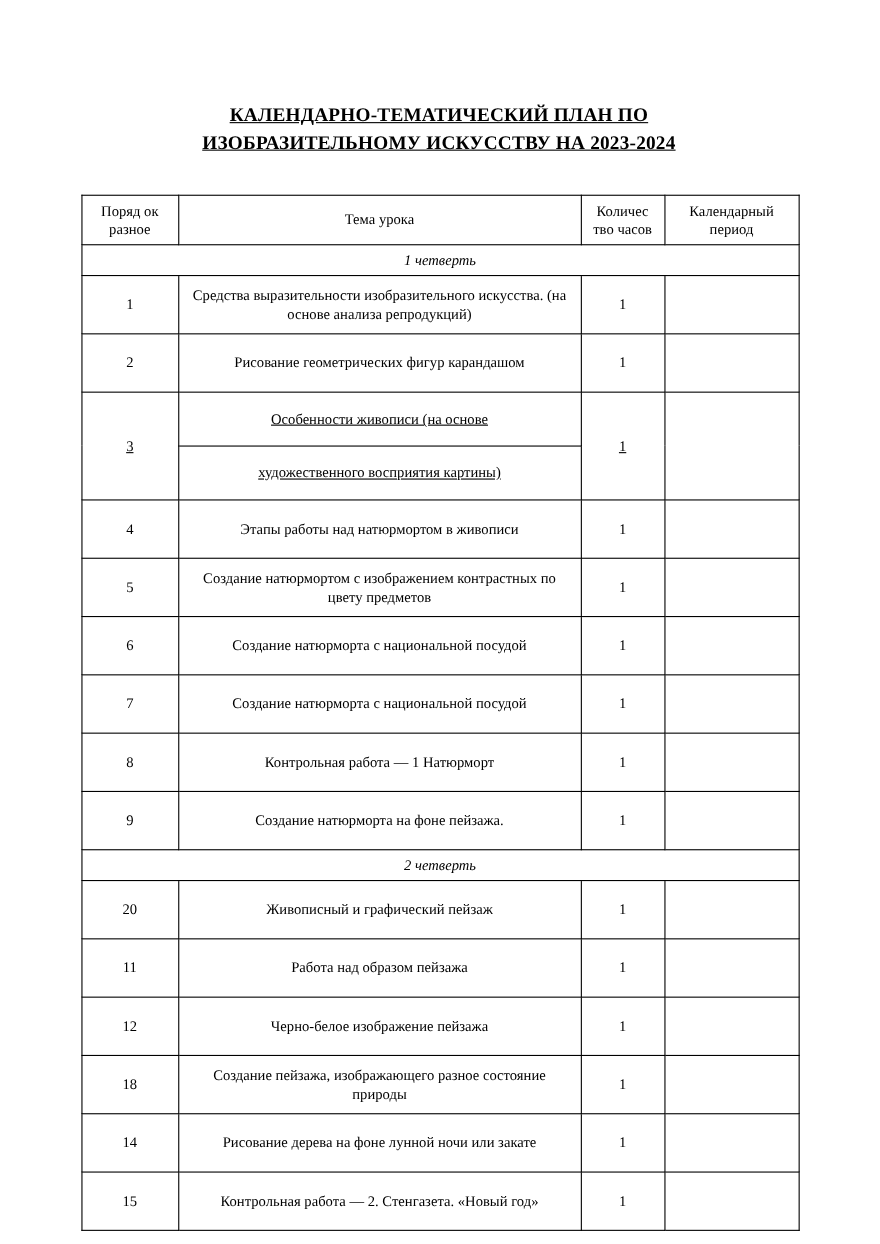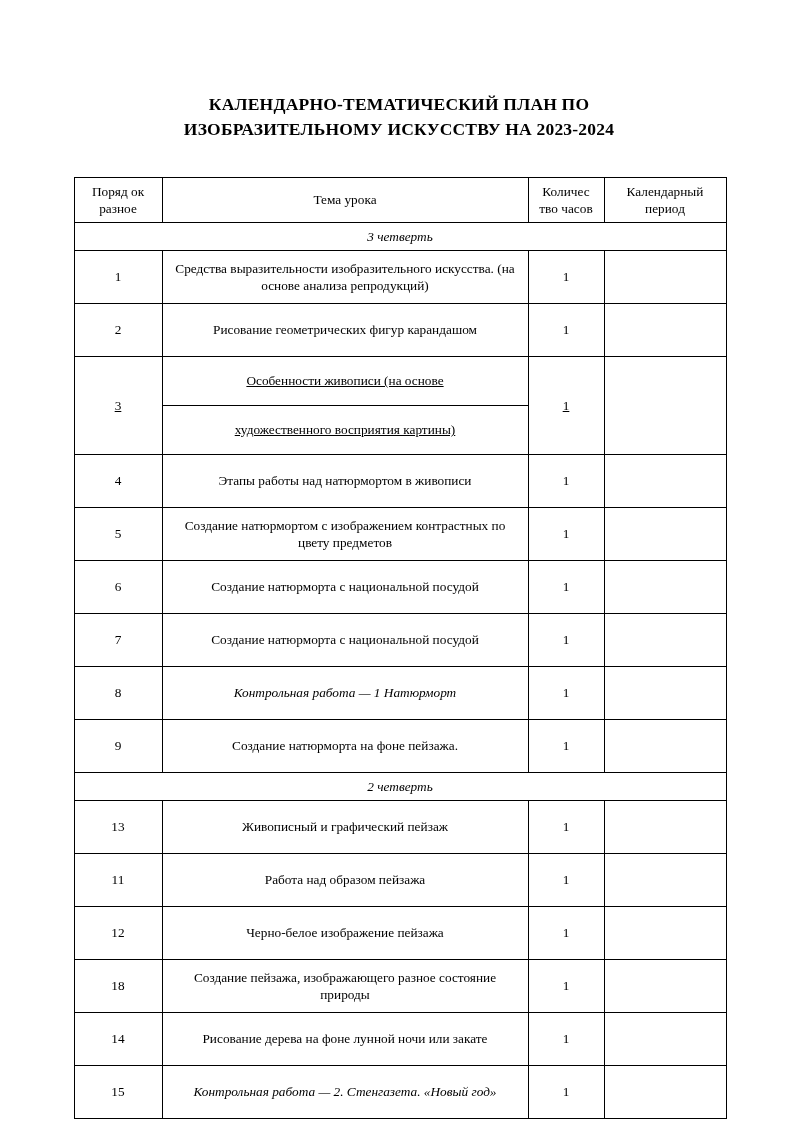--- a/index.html
+++ b/index.html
@@ -23,20 +23,21 @@
   }
   .doc-title {
     text-align: center;
     font-weight: bold;
     font-size: 17.5px;
     line-height: 1.45;
     letter-spacing: 0.2px;
     margin: 0;
     padding: 92px 120px 0 118px;
     text-transform: uppercase;
+    text-decoration: underline;
   }
   .doc-title span { display: block; }
 
   table.plan {
     border-collapse: collapse;
     table-layout: fixed;
     margin: 34px auto 0 auto;
     width: 652px;
   }
   table.plan td, table.plan th {
@@ -59,21 +60,21 @@
   }
   .hdr-num { line-height: 1.45; }
   .hdr-hours { line-height: 1.45; }
 
   td.quarter {
     font-style: italic;
     padding: 9px 6px;
     font-size: 13.4px;
   }
   td.theme { padding-left: 10px; padding-right: 10px; }
-  td.italic { font-style: italic; }
+  td.italic { }
   td.num, td.hours { font-size: 13.5px; }
   tr.tall td { height: 42px; }
   tr.split td { height: 38px; text-decoration: underline; }
 </style>
 </head>
 <body>
 
 <div class="page">
 
   <div class="doc-title">
@@ -92,21 +93,21 @@
       <tr>
         <td class="hdr-num">Поряд ок разное</td>
         <td>Тема урока</td>
         <td class="hdr-hours">Количес тво часов</td>
         <td>Календарный период</td>
       </tr>
     </thead>
     <tbody>
 
       <tr>
-        <td class="quarter" colspan="4">3 четверть</td>
+        <td class="quarter" colspan="4">1 четверть</td>
       </tr>
 
       <tr class="tall">
         <td class="num">1</td>
         <td class="theme">Средства выразительности изобразительного искусства. (на основе анализа репродукций)</td>
         <td class="hours">1</td>
         <td></td>
       </tr>
 
       <tr class="tall">
@@ -166,21 +167,21 @@
         <td class="theme">Создание натюрморта на фоне пейзажа.</td>
         <td class="hours">1</td>
         <td></td>
       </tr>
 
       <tr>
         <td class="quarter" colspan="4">2 четверть</td>
       </tr>
 
       <tr class="tall">
-        <td class="num">13</td>
+        <td class="num">20</td>
         <td class="theme">Живописный и графический пейзаж</td>
         <td class="hours">1</td>
         <td></td>
       </tr>
 
       <tr class="tall">
         <td class="num">11</td>
         <td class="theme">Работа над образом пейзажа</td>
         <td class="hours">1</td>
         <td></td>

